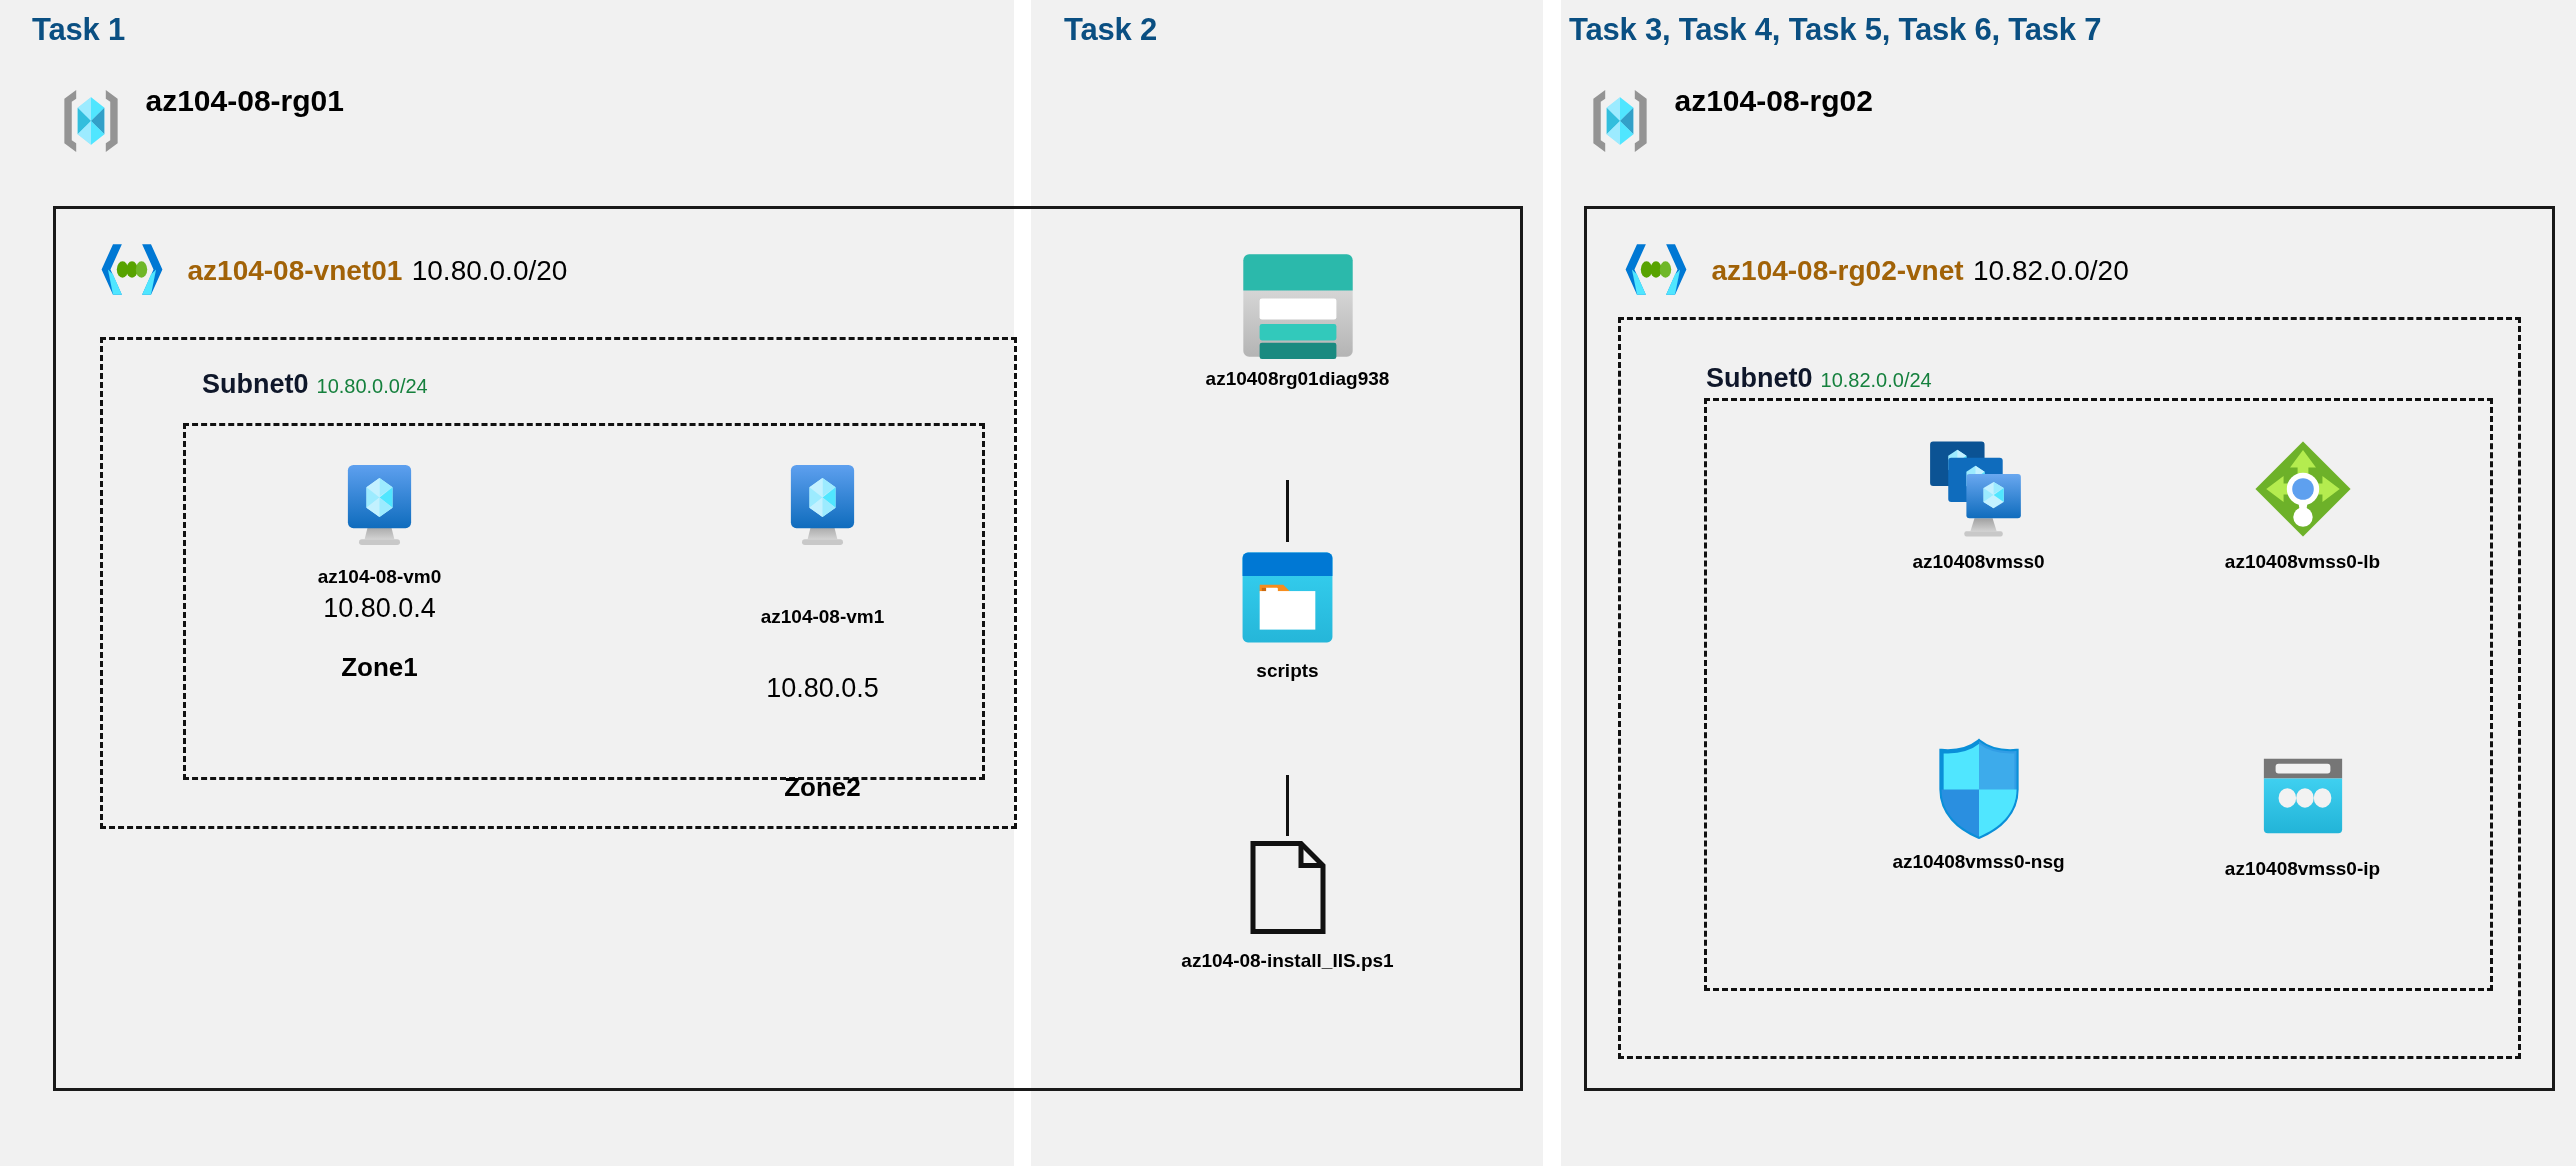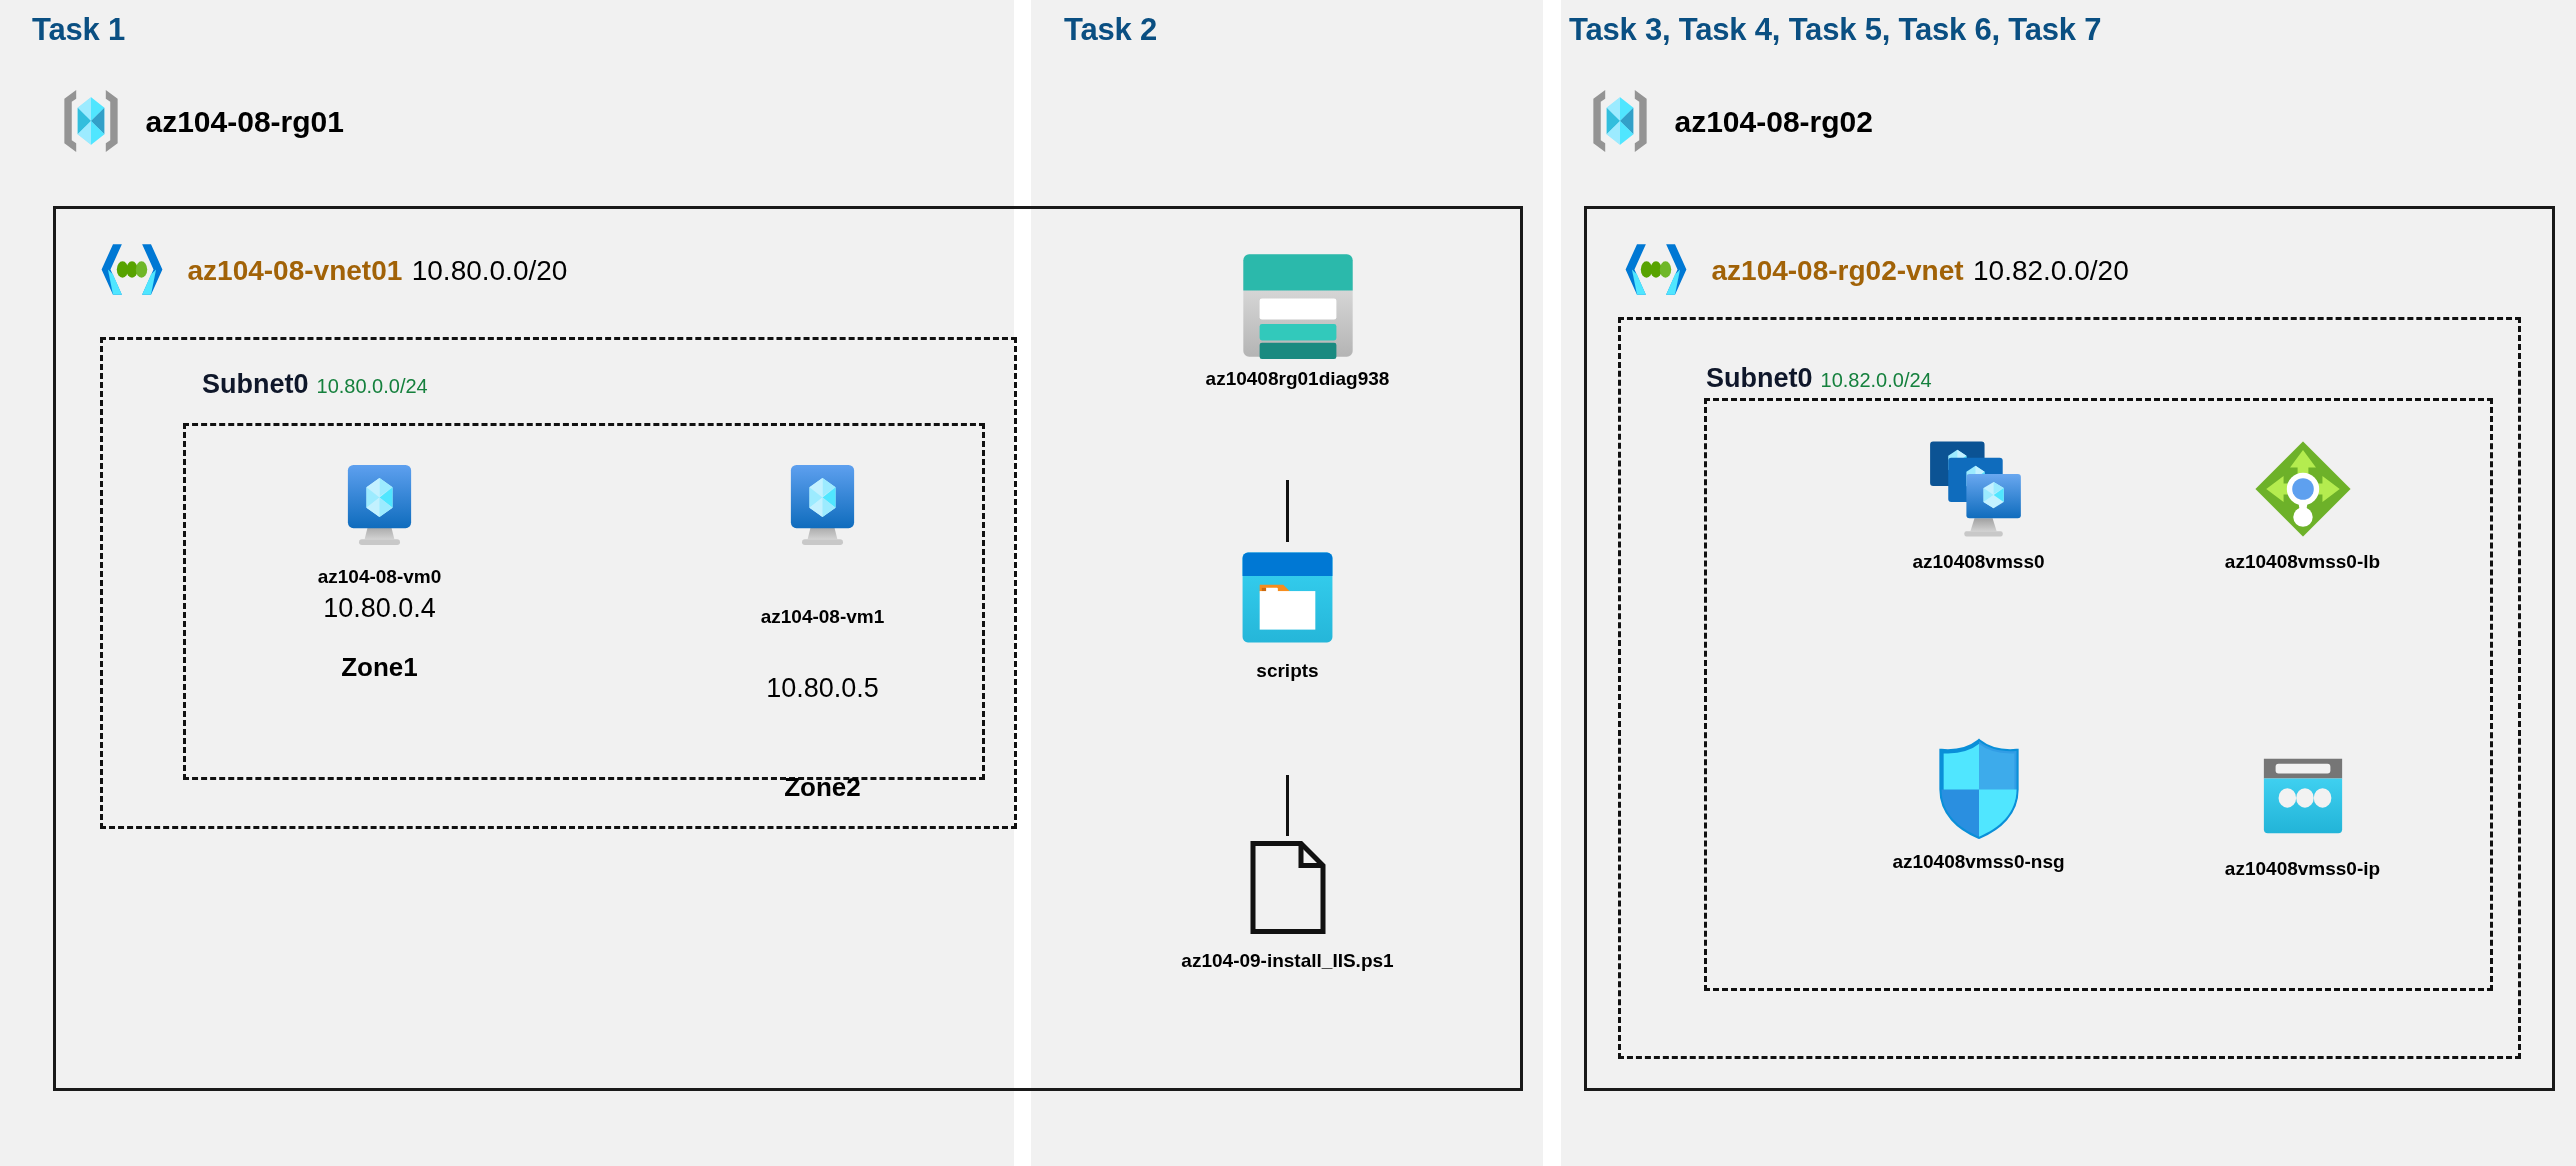--- a/index.html
+++ b/index.html
@@ -3,21 +3,21 @@
 <meta charset="utf-8">
 <style>
   html,body{margin:0;padding:0;background:#ffffff;}
   body{width:2576px;height:1166px;position:relative;overflow:hidden;
        font-family:"Liberation Sans","DejaVu Sans",sans-serif;}
 
   .panel{position:absolute;background:#f1f1f1;}
   .task-label{position:absolute;color:#0a4f82;font-weight:bold;font-size:31px;
               letter-spacing:-0.2px;white-space:nowrap;}
 
-  .rg-row{position:absolute;display:flex;align-items:center;gap:17.5px;}
+  .rg-row{position:absolute;display:flex;align-items:flex-start;gap:17.5px;}
   .rg-name{font-size:30px;font-weight:bold;color:#000;white-space:nowrap;}
 
   .solid-box{position:absolute;border:3.4px solid #1a1a1a;background:transparent;box-sizing:border-box;}
   .dashed-box{position:absolute;border:3.4px dashed #111;background:transparent;box-sizing:border-box;}
 
   .vnet-row{position:absolute;display:flex;align-items:center;gap:17.5px;white-space:nowrap;}
   .vnet-name{font-size:28px;font-weight:bold;color:#a16207;}
   .vnet-cidr{font-size:28px;font-weight:normal;color:#000;margin-left:9.4px;}
 
   .subnet-row{position:absolute;white-space:nowrap;}
@@ -180,21 +180,21 @@
 
 <div class="conn" style="left:1286px;top:775px;height:61px;"></div>
 
 <div class="node" style="left:1139px;top:837px;">
   <span class="ico">
     <svg width="86" height="101" viewBox="0 0 86 100">
       <path d="M8 6 L56 6 L78 28 L78 94 L8 94 Z" fill="none" stroke="#111" stroke-width="5"></path>
       <path d="M56 6 L56 28 L78 28" fill="none" stroke="#111" stroke-width="5"></path>
     </svg>
   </span>
-  <span class="n-name">az104-09-install_IIS.ps1</span>
+  <span class="n-name">az104-08-install_IIS.ps1</span>
 </div>
 
 <div class="rg-row" style="left:1583px;top:84px;">
   <span class="ico">
     <svg width="74" height="74" viewBox="0 0 100 100">
       <path d="M30 8 L14 20 L14 80 L30 92 L30 80 L24 76 L24 24 L30 20 Z" fill="#949494"></path>
       <path d="M70 8 L86 20 L86 80 L70 92 L70 80 L76 76 L76 24 L70 20 Z" fill="#949494"></path>
       <path d="M50 18 L32 32 L32 68 L50 82 L68 68 L68 32 Z" fill="#9cebff"></path>
       <path d="M50 18 L32 32 L50 50 Z" fill="#9cebff"></path>
       <path d="M50 18 L68 32 L50 50 Z" fill="#50e6ff"></path>

